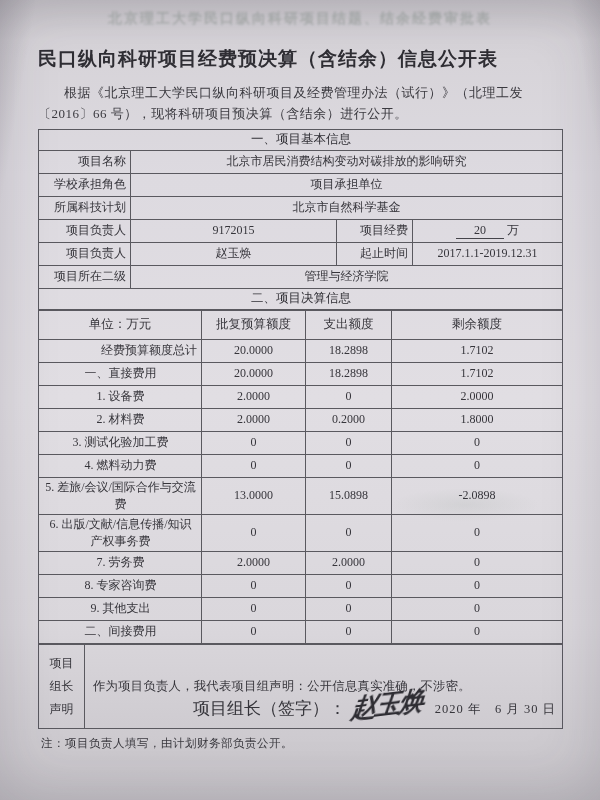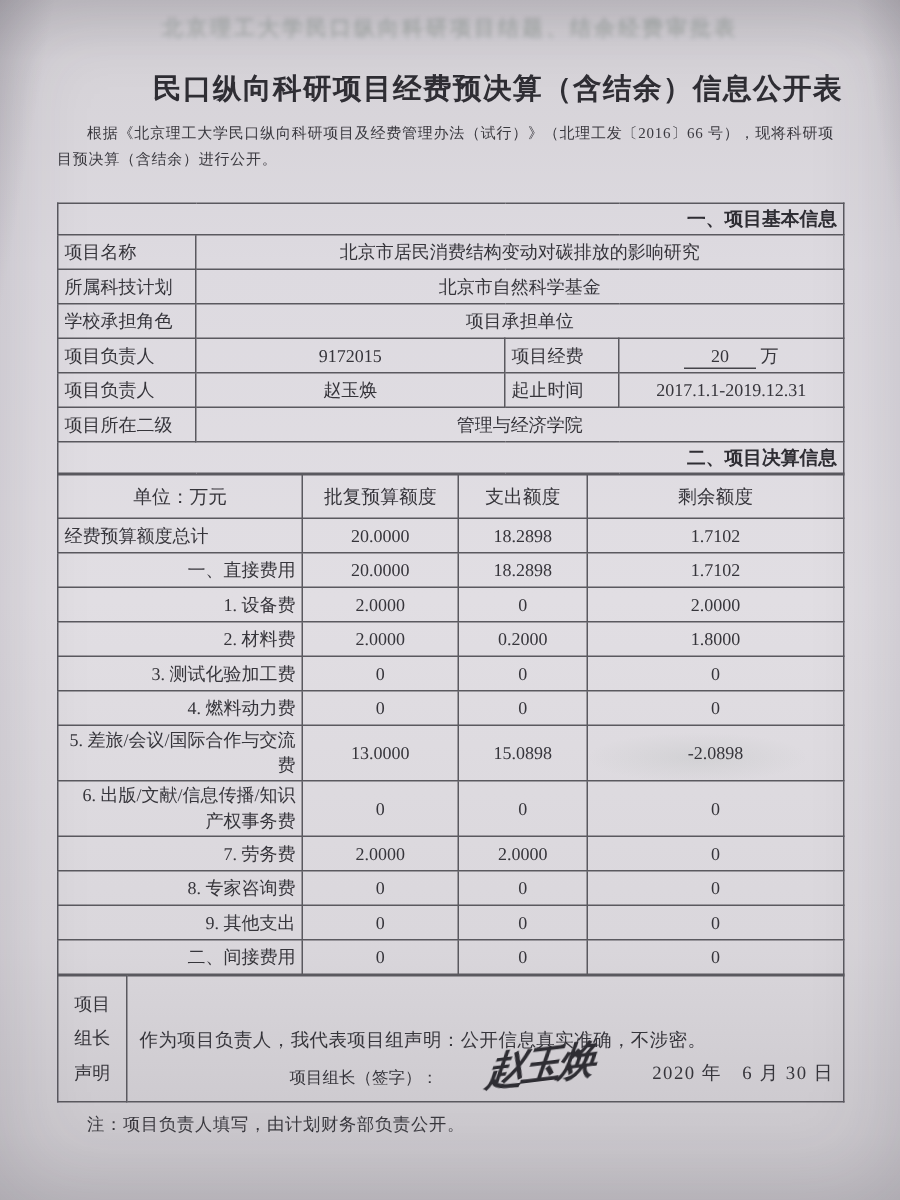--- a/index.html
+++ b/index.html
@@ -21,59 +21,59 @@
     box-shadow:inset 0 0 60px rgba(50,45,60,0.18);
   }
   .ghost{
     position:absolute;top:10px;left:0;width:100%;text-align:center;
     font-family:"Liberation Sans","DejaVu Sans",sans-serif;
     font-weight:700;font-size:14px;letter-spacing:2px;
     color:#5d6f63;opacity:.30;filter:blur(1.3px);
   }
   .content{position:absolute;left:38px;top:46px;width:524px;}
   .title{
-    text-align:right;font-size:19px;font-weight:700;letter-spacing:1px;
+    text-align:left;font-size:19px;font-weight:700;letter-spacing:1px;
     color:#2f2e34;margin:0 0 10px 0;
   }
   .intro{
-    font-size:10px;line-height:1.65;text-indent:2em;margin:0 0 20px 0;
+    font-size:13px;line-height:1.65;text-indent:2em;margin:0 0 4px 0;
     color:#3a393f;letter-spacing:.5px;
   }
   table{border-collapse:collapse;width:524px;table-layout:fixed;}
   td{
     border:1px solid #5a595f;font-size:12px;padding:1px 4px;
     height:20px;text-align:center;color:#36353b;overflow:hidden;
   }
   td.sec{
-    text-align:right;font-family:"Liberation Sans","DejaVu Sans",sans-serif;
-    font-weight:700;font-size:12.5px;padding-left:5px;height:18px;color:#2f2e34;
-  }
-  td.lbl{text-align:left;}
-  td.left{text-align:right;padding-left:5px;}
+    text-align:center;font-family:"Liberation Sans","DejaVu Sans",sans-serif;
+    font-weight:400;font-size:12.5px;padding-left:5px;height:18px;color:#2f2e34;
+  }
+  td.lbl{text-align:right;}
+  td.left{text-align:center;padding-left:5px;}
   .t2 td{height:20px;}
   .t2 .hdr td{height:26px;font-size:12.5px;margin-left:29px;}
   .underlined{border-bottom:1px solid #45444a;padding:0 18px 1px 18px;}
   .side td{vertical-align:middle;}
   .side-label{
     width:46px;font-size:12px;line-height:1.9;text-align:center;vertical-align:middle;
   }
   .decl-cell{height:74px;text-align:left;vertical-align:top;padding:5px 8px 4px 8px;position:relative;}
   .decl-text{font-size:12.3px;letter-spacing:.3px;}
   .sign-row{
     position:absolute;left:8px;right:6px;bottom:8px;
     display:flex;align-items:flex-end;justify-content:space-between;
   }
-  .sign-label{font-size:11px;margin-left:100px;}
+  .sign-label{font-size:17px;margin-left:100px;}
   .signature{
     font-size:26px;font-weight:700;font-style:italic;color:#2e2d33;
     transform:rotate(-7deg) skewX(-14deg);filter:blur(.4px);
     margin:0 6px -2px 0;letter-spacing:-2px;white-space:nowrap;
   }
   .sign-date{font-size:12.5px;white-space:nowrap;margin-bottom:2px;letter-spacing:1px;margin-top:40px;}
-  .note{font-size:11.5px;margin:7px 0 0 20px;letter-spacing:.5px;color:#3a393f;}
+  .note{font-size:11.5px;margin:7px 0 0 3px;letter-spacing:.5px;color:#3a393f;}
   .smudge{
     position:absolute;right:60px;top:488px;width:150px;height:34px;border-radius:50%;
     background:radial-gradient(ellipse at center, rgba(110,130,115,0.10), rgba(110,130,115,0) 70%);
     pointer-events:none;
   }
 </style>
 </head>
 <body>
 
 <div class="photo">
@@ -96,26 +96,26 @@
         </colgroup>
       <tbody>
           <tr>
         <td class="sec" colspan="4">一、项目基本信息</td>
       </tr>
       <tr>
         <td class="lbl">项目名称</td>
         <td colspan="3">北京市居民消费结构变动对碳排放的影响研究</td>
       </tr>
       <tr>
+        <td class="lbl">学校承担角色</td>
+        <td colspan="3">项目承担单位</td>
+      </tr>
+      <tr>
         <td class="lbl">所属科技计划</td>
         <td colspan="3">北京市自然科学基金</td>
-      </tr>
-      <tr>
-        <td class="lbl">学校承担角色</td>
-        <td colspan="3">项目承担单位</td>
       </tr>
       <tr>
         <td class="lbl">项目负责人</td>
         <td>9172015</td>
         <td class="lbl">项目经费</td>
         <td><span class="underlined">20</span> <span>万</span></td>
       </tr>
       <tr>
         <td class="lbl">项目负责人</td>
         <td>赵玉焕</td>

